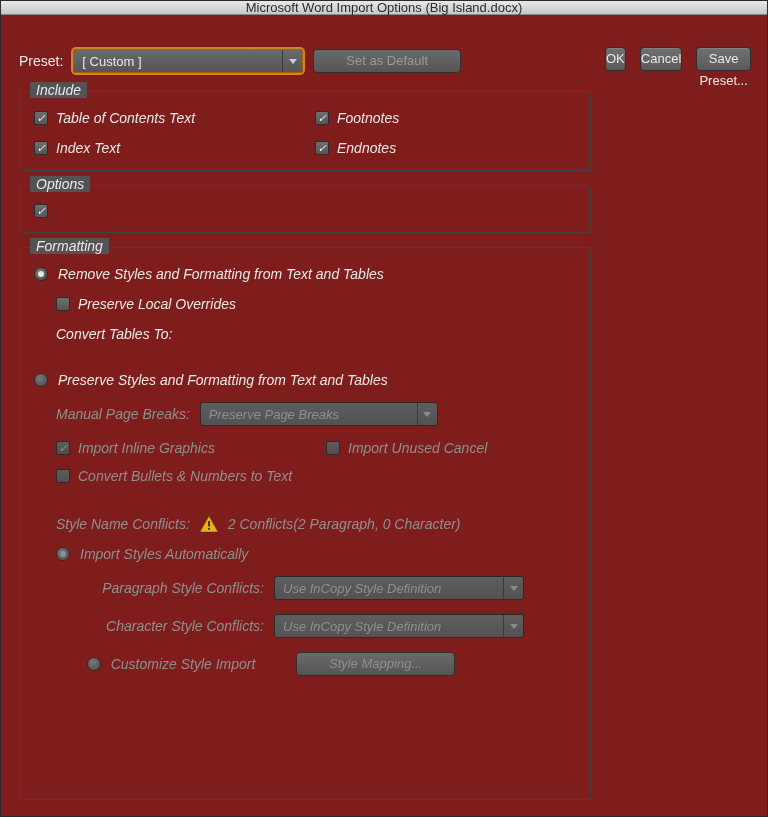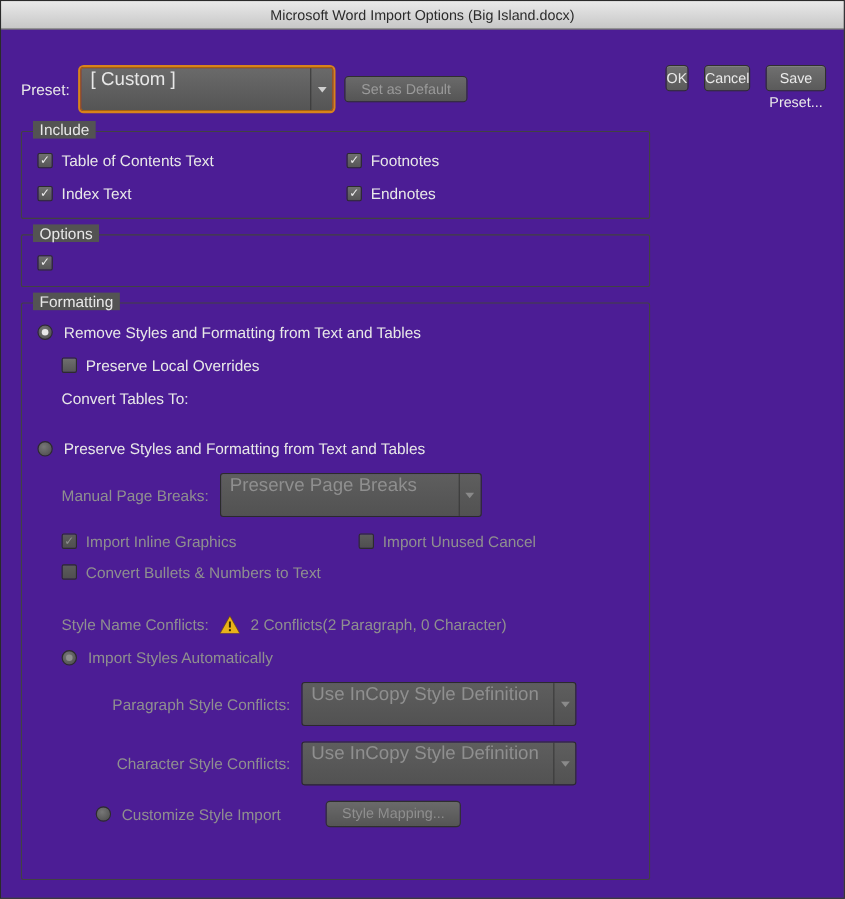--- a/index.html
+++ b/index.html
@@ -16,33 +16,33 @@
   }
   .window {
     width: 768px;
     height: 817px;
     background: #535353;
     display: flex;
     flex-direction: column;
     border: 1px solid #2a2a2a;
   }
   .titlebar {
-    height: 26px;
+    height: 14px;
     background: linear-gradient(to bottom, #e9e9e9, #c7c7c7);
     border-bottom: 1px solid #8a8a8a;
     display: flex;
     align-items: center;
     justify-content: center;
     font-size: 13px;
     color: #2b2b2b;
   }
   .body {
     flex: 1;
     display: flex;
-    background: #4c1d95;
+    background: #7f1d1d;
     padding: 16px 16px 16px 18px;
   }
   .main-col {
     flex: 1;
     display: flex;
     flex-direction: column;
     gap: 14px;
     padding-right: 14px;
   }
   .side-col {
@@ -76,28 +76,28 @@
     margin-bottom: 4px;
   }
   .lbl {
     color: #e8e8e8;
     font-size: 14px;
   }
   .lbl.disabled { color: #8f8f8f; }
 
   .dropdown {
     position: relative;
-    height: 40px;
+    height: 24px;
     background: linear-gradient(to bottom, #6a6a6a, #555555);
     border: 1px solid #2b2b2b;
     border-radius: 3px;
     color: #e8e8e8;
-    font-size: 17px;
-    display: flex;
-    align-items: flex-start;
+    font-size: 13px;
+    display: flex;
+    align-items: center;
     padding: 0 26px 0 8px;
     cursor: pointer;
     min-width: 100px;
   }
   .dropdown.highlight {
     box-shadow: 0 0 0 2px #d8831b;
     border-color: #a85f0c;
   }
   .dropdown.disabled {
     color: #8f8f8f;
@@ -119,36 +119,37 @@
     content: "";
     width: 0; height: 0;
     border-left: 4px solid transparent;
     border-right: 4px solid transparent;
     border-top: 5px solid #cfcfcf;
   }
   .dropdown.disabled .arrow::after { border-top-color: #8a8a8a; }
 
   .btn-inline {
     height: 24px;
-    padding: 0 14px;
+    padding: 0 32px;
     background: linear-gradient(to bottom, #6a6a6a, #555555);
     border: 1px solid #2f2f2f;
     border-radius: 4px;
     color: #9a9a9a;
     font-size: 13px;
     line-height: 22px;
     text-align: center;
   }
 
   
   .group {
     border: 1px solid #424242;
     border-radius: 2px;
     position: relative;
     padding: 18px 14px 14px 14px;
+    font-style: italic;
   }
   .group-legend {
     position: absolute;
     top: -10px;
     left: 10px;
     background: #535353;
     padding: 0 6px;
     color: #e8e8e8;
     font-size: 14px;
   }

